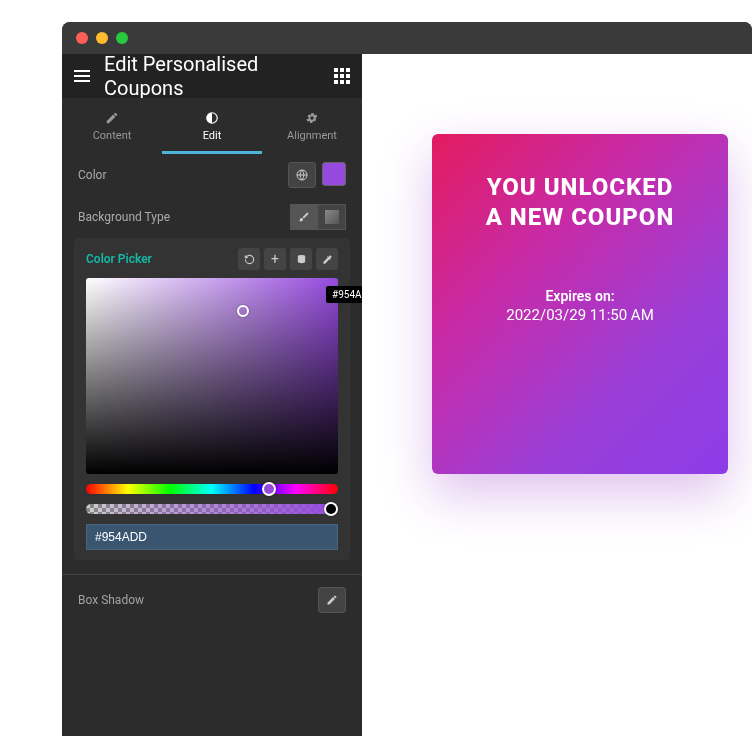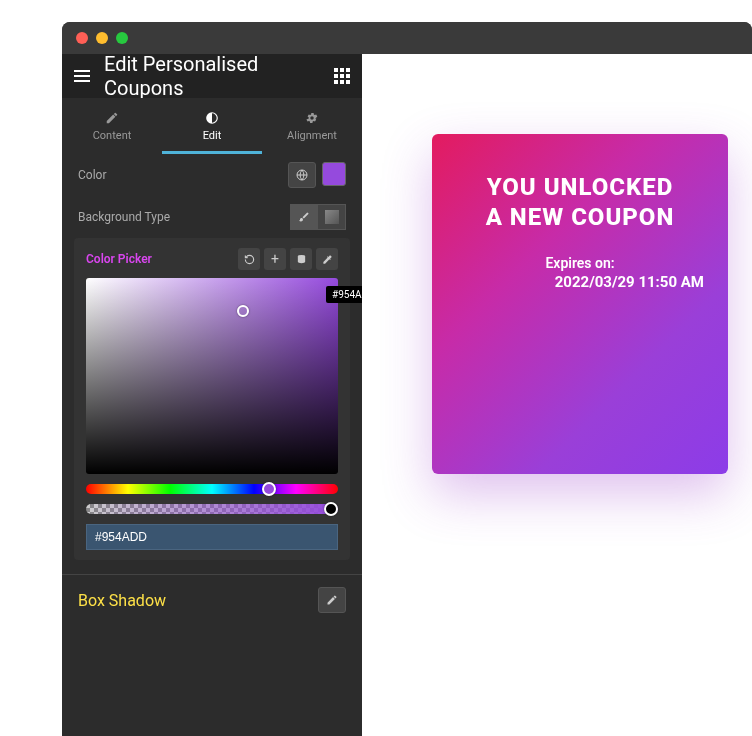--- a/index.html
+++ b/index.html
@@ -34,43 +34,43 @@
 
 .btn { width: 28px; height: 26px; background: #444; border: 1px solid #555; display: flex; align-items: center; justify-content: center; cursor: pointer; color: #ccc; font-size: 11px; }
 .btn.active { background: #555; }
 .btn + .btn { border-left: none; }
 .swatch { width: 24px; height: 24px; border: 1px solid #666; }
 
 .tooltip { position: absolute; background: #000; color: #fff; font-size: 10px; padding: 3px 6px; border-radius: 2px; left: 264px; top: 264px; }
 
 .picker { margin: 0 12px; background: #333; border-radius: 4px; padding: 10px 12px; }
 .picker-head { display: flex; align-items: center; margin-bottom: 8px; }
-.picker-title { flex: 1; color: #d946ef; font-size: 12px; font-weight: 600; }
+.picker-title { flex: 1; color: #14b8a6; font-size: 12px; font-weight: 600; }
 .picker-btn { width: 22px; height: 22px; background: #444; border-radius: 3px; display: flex; align-items: center; justify-content: center; margin-left: 4px; cursor: pointer; color: #ccc; font-size: 10px; }
 
 .sv-area { width: 100%; height: 196px; border-radius: 3px; position: relative; background: linear-gradient(to bottom, rgba(0,0,0,0), #000), linear-gradient(to right, #fff, #954ADD); }
 .sv-handle { position: absolute; width: 12px; height: 12px; border: 2px solid #fff; border-radius: 50%; left: 60%; top: 14%; box-shadow: 0 0 2px rgba(0,0,0,.5); }
 
 .slider-row { display: flex; align-items: center; gap: 10px; margin-top: 10px; }
 .hue { flex: 1; height: 10px; border-radius: 5px; background: linear-gradient(to right, red, yellow, lime, cyan, blue, magenta, red); position: relative; }
 .alpha { flex: 1; height: 10px; border-radius: 5px; position: relative; background-image: linear-gradient(to right, transparent, #954ADD), repeating-conic-gradient(#888 0 25%, #ccc 0 50%); background-size: 100% 100%, 8px 8px; }
 .slider-handle { position: absolute; width: 14px; height: 14px; border: 2px solid #fff; border-radius: 50%; top: -2px; box-shadow: 0 0 2px rgba(0,0,0,.6); }
 .hue .slider-handle { left: 70%; background: #954ADD; }
 .alpha .slider-handle { right: 0; background: #000; }
 
 .hex-input { margin-top: 10px; width: 100%; background: #3a5570; border: 1px solid #4a6580; padding: 5px 8px; color: #fff; font-size: 12px; }
 
 .section-head2 { display: flex; align-items: center; padding: 12px 16px; margin-top: 14px; border-top: 1px solid #444; }
-.section-head2 .label { flex: 1; font-size: 16px; color: #fde047; }
+.section-head2 .label { flex: 1; font-size: 12px; color: #a3a3a3; }
 
 .canvas { flex: 1; background: #fff; position: relative; }
 .coupon { position: absolute; left: 70px; top: 80px; width: 296px; height: 340px; border-radius: 6px; background: linear-gradient(135deg, #e31b5f 0%, #c72ba8 35%, #9a3fd8 70%, #8c3ce8 100%); box-shadow: 0 20px 50px rgba(150,50,200,.3); color: #fff; text-align: center; padding: 38px 24px; }
 .coupon h2 { font-size: 24px; font-weight: 800; letter-spacing: 1px; line-height: 1.25; }
-.coupon .exp-label { margin-top: 23px; font-size: 14px; font-weight: 600; text-align: center; }
-.coupon .exp-date { font-size: 15px; font-weight: 700; margin-top: 2px; text-align: right; }
+.coupon .exp-label { margin-top: 56px; font-size: 14px; font-weight: 600; text-align: center; }
+.coupon .exp-date { font-size: 15px; font-weight: 400; margin-top: 2px; }
 .code-box { margin: 22px auto 0; background: #fdeac7; color: #1a1a1a; font-size: 22px; font-weight: 700; padding: 14px 20px; display: inline-block; letter-spacing: .5px; }
 
 .monitor-icon { width: 12px; height: 9px; border: 1px solid #999; border-radius: 1px; position: relative; }
 .monitor-icon::after { content: ""; position: absolute; bottom: -3px; left: 3px; width: 4px; height: 2px; background: #999; }
 
 .align-line { width: 12px; height: 1.5px; background: #ccc; margin: 1.5px 0; }
 .brush { width: 12px; height: 12px; }
 </style>
 </head>
 <body>

